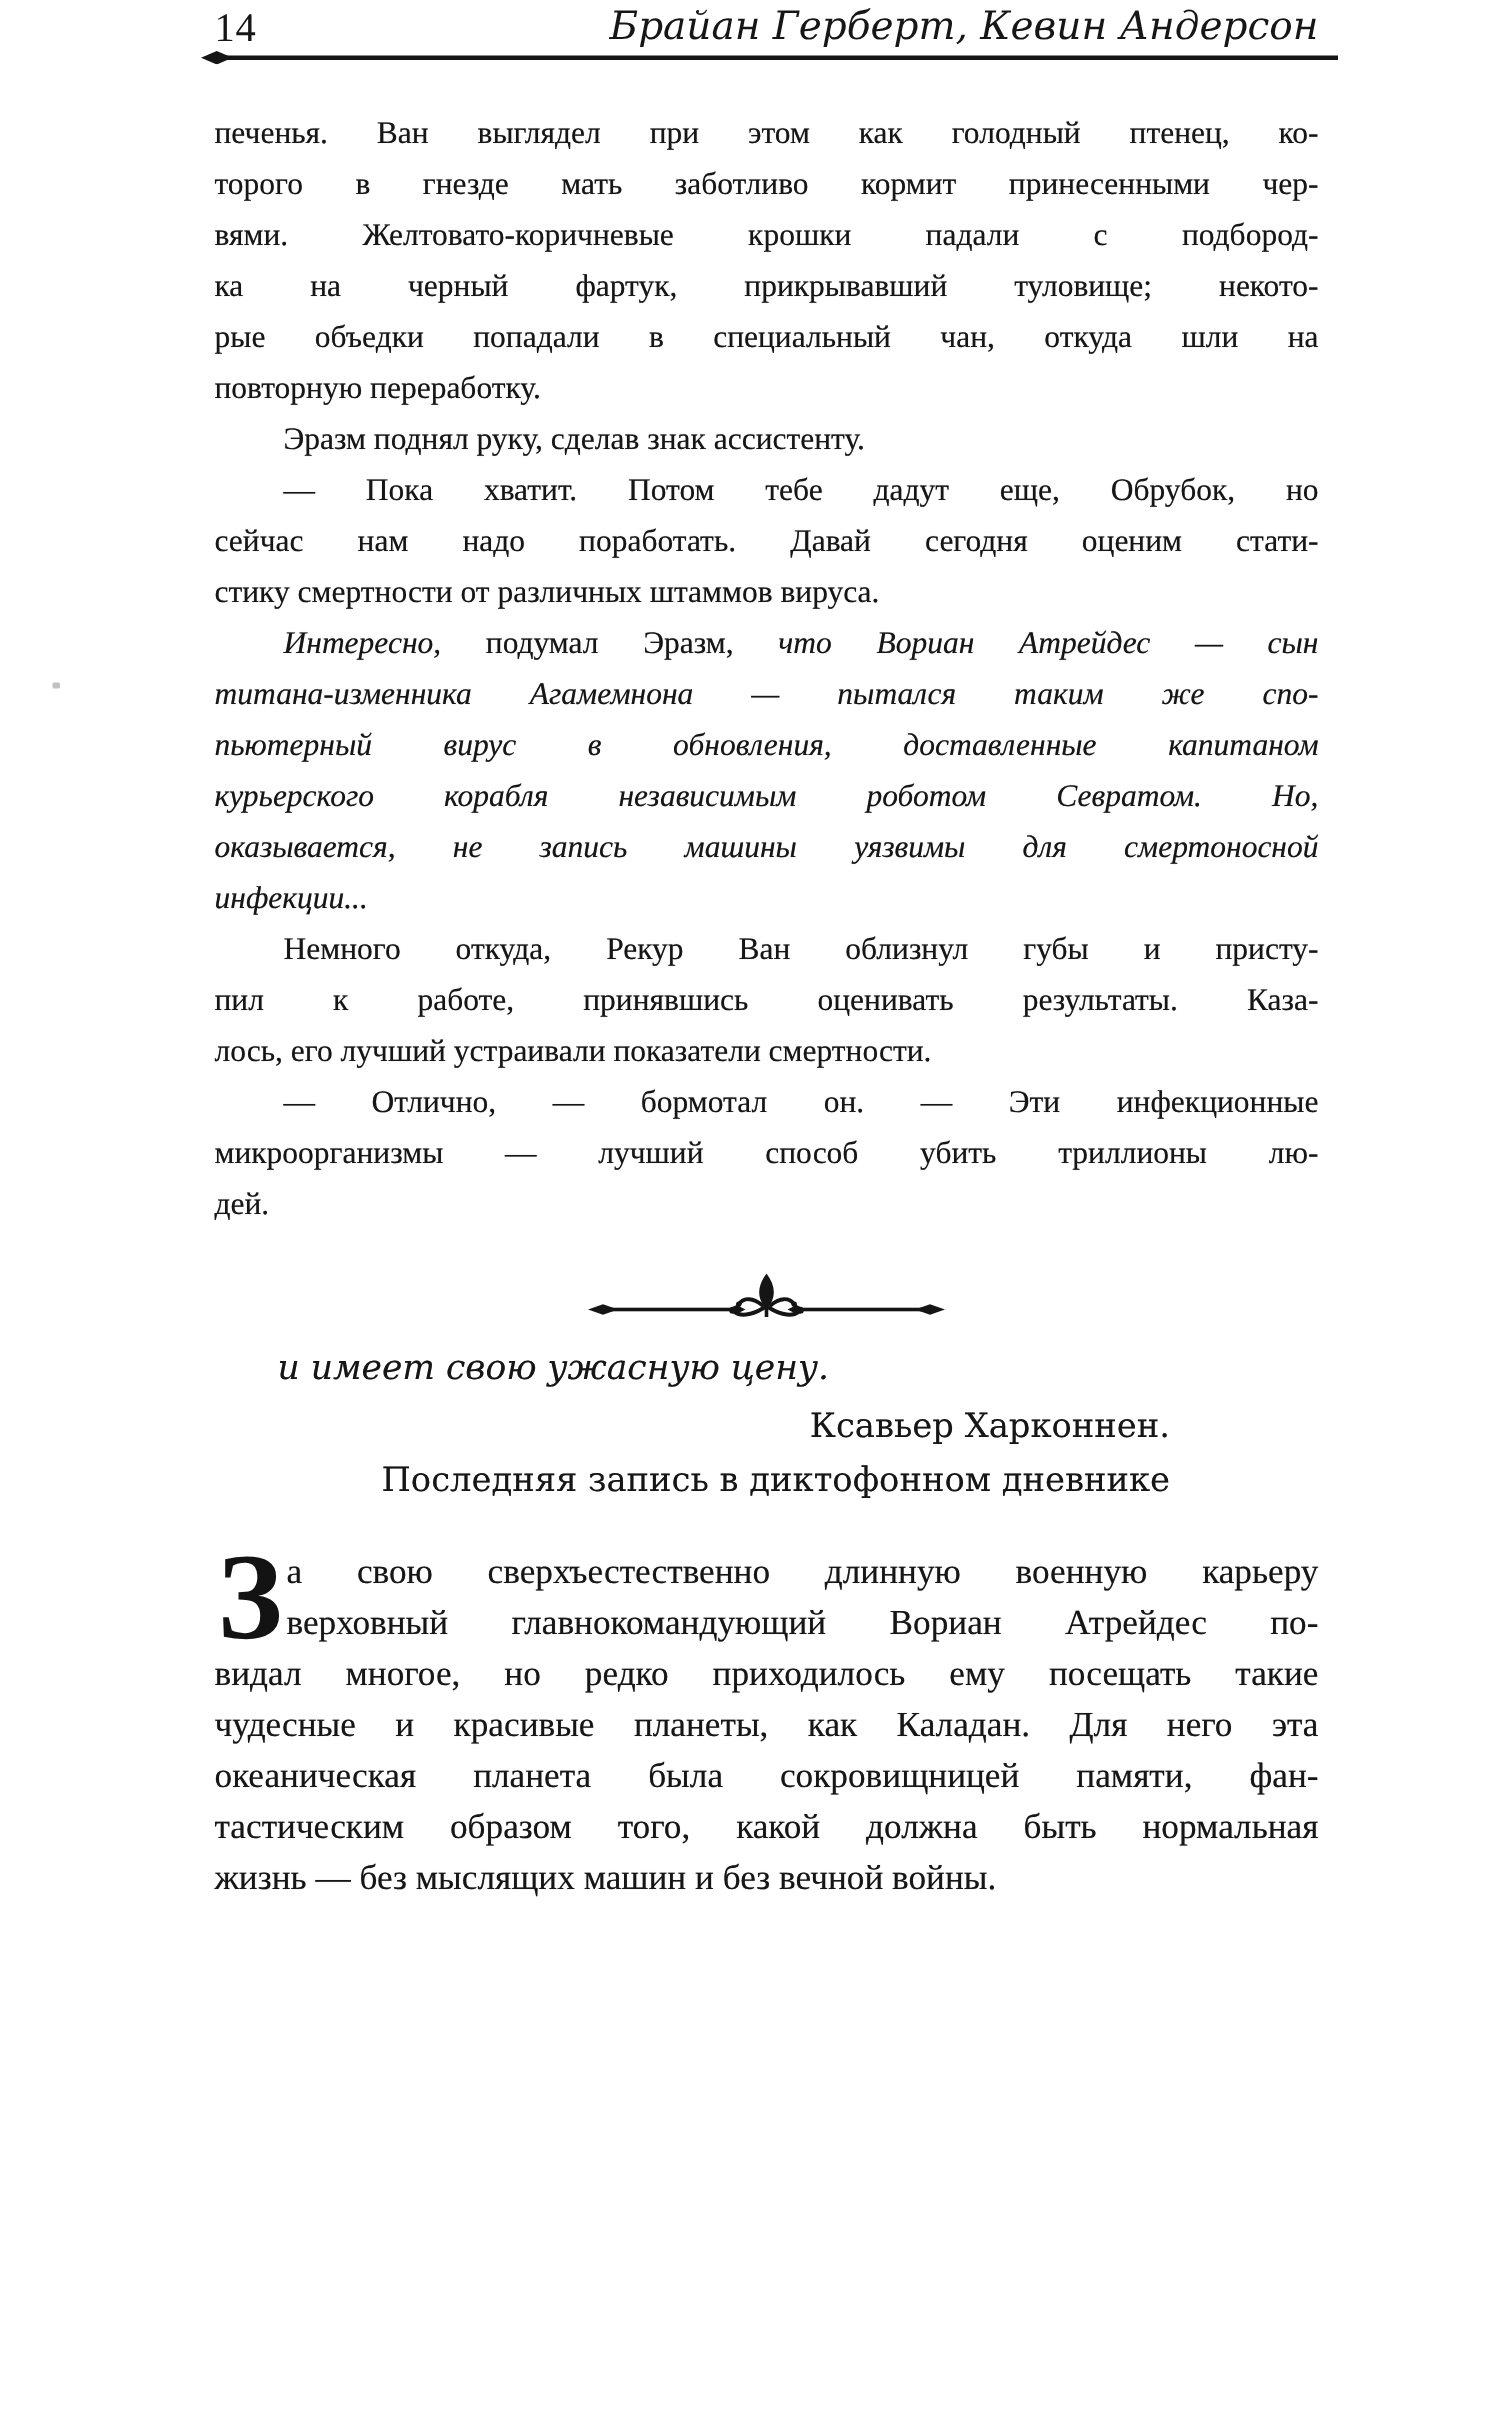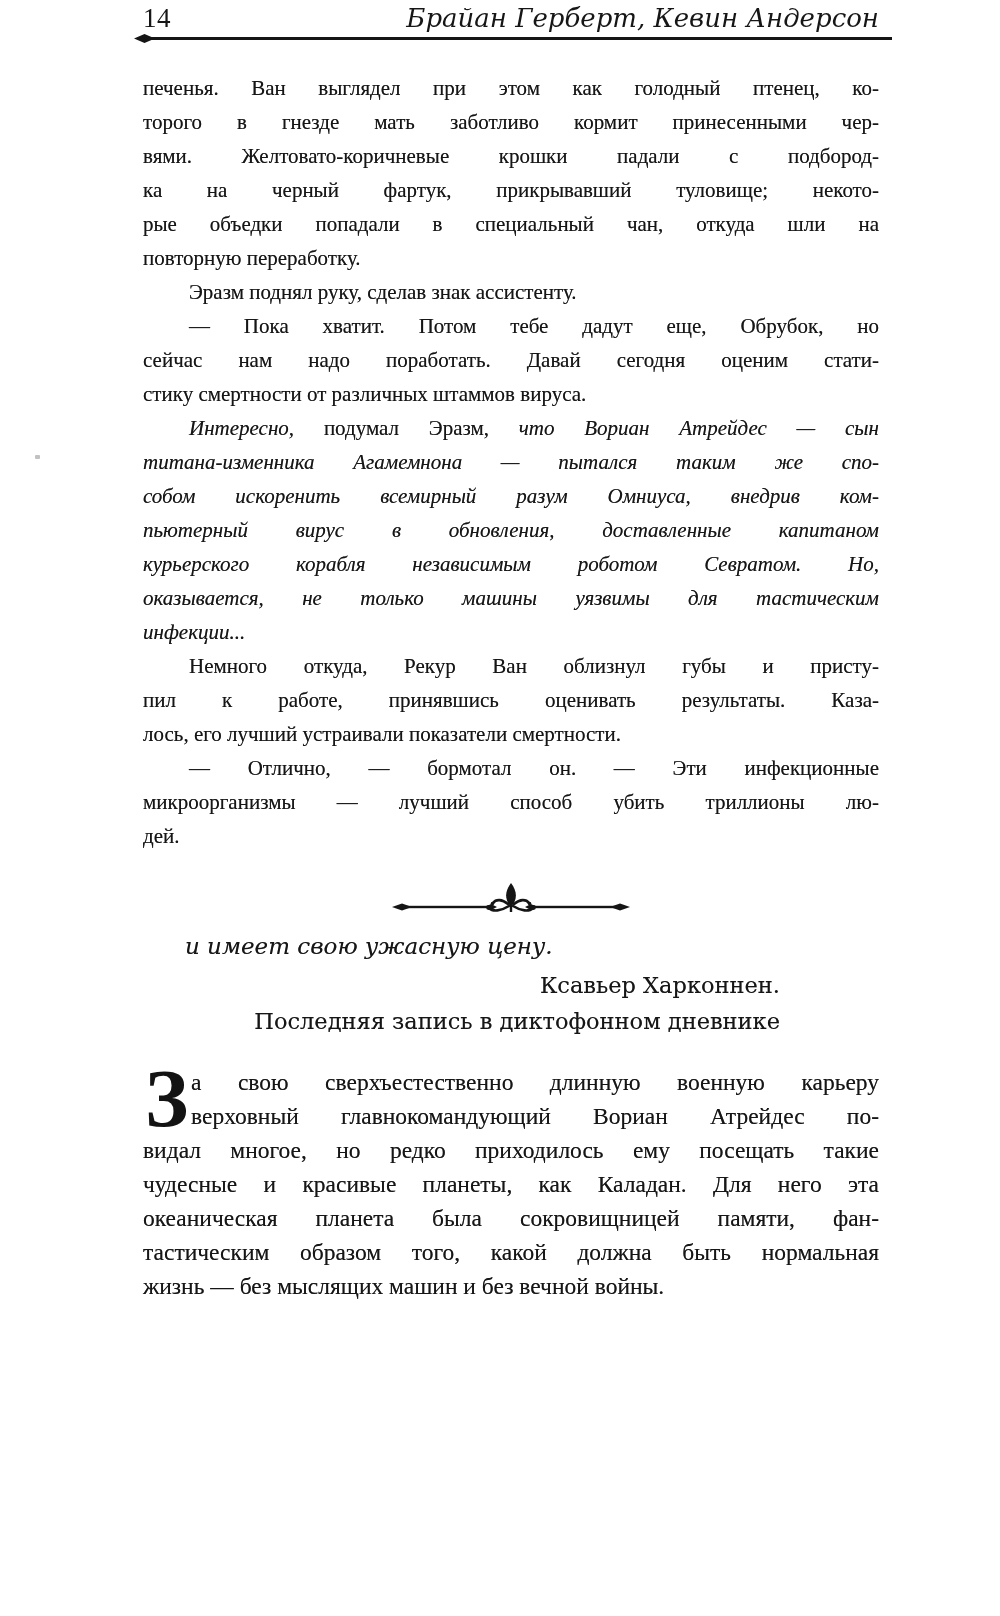--- a/index.html
+++ b/index.html
@@ -102,24 +102,23 @@
         <div class="tl ll ind">Эразм поднял руку, сделав знак ассистенту.</div>
       </div>
       <div class="para">
         <div class="tl jl ind">— Пока хватит. Потом тебе дадут еще, Обрубок, но</div>
         <div class="tl jl">сейчас нам надо поработать. Давай сегодня оценим стати-</div>
         <div class="tl ll">стику смертности от различных штаммов вируса.</div>
       </div>
       <div class="para it">
         <div class="tl jl ind"><span style="font-style: italic;">Интересно, </span><span style="font-style: normal;">подумал Эразм, </span><span style="font-style: italic;">что Вориан Атрейдес — сын</span></div>
         <div class="tl jl">титана-изменника Агамемнона — пытался таким же спо-</div>
-        <div class="tl jl">собом искоренить всемирный разум Омниуса, внедрив ком-</div>
         <div class="tl jl">пьютерный вирус в обновления, доставленные капитаном</div>
         <div class="tl jl">курьерского корабля независимым роботом Севратом. Но,</div>
-        <div class="tl jl">оказывается, не только машины уязвимы для тастическим</div>
+        <div class="tl jl">оказывается, не запись машины уязвимы для смертоносной</div>
         <div class="tl ll">инфекции...</div>
       </div>
       <div class="para">
         <div class="tl jl ind">Немного откуда, Рекур Ван облизнул губы и присту-</div>
         <div class="tl jl">пил к работе, принявшись оценивать результаты. Каза-</div>
         <div class="tl ll">лось, его лучший устраивали показатели смертности.</div>
       </div>
       <div class="para">
         <div class="tl jl ind">— Отлично, — бормотал он. — Эти инфекционные</div>
         <div class="tl jl">микроорганизмы — лучший способ убить триллионы лю-</div>

